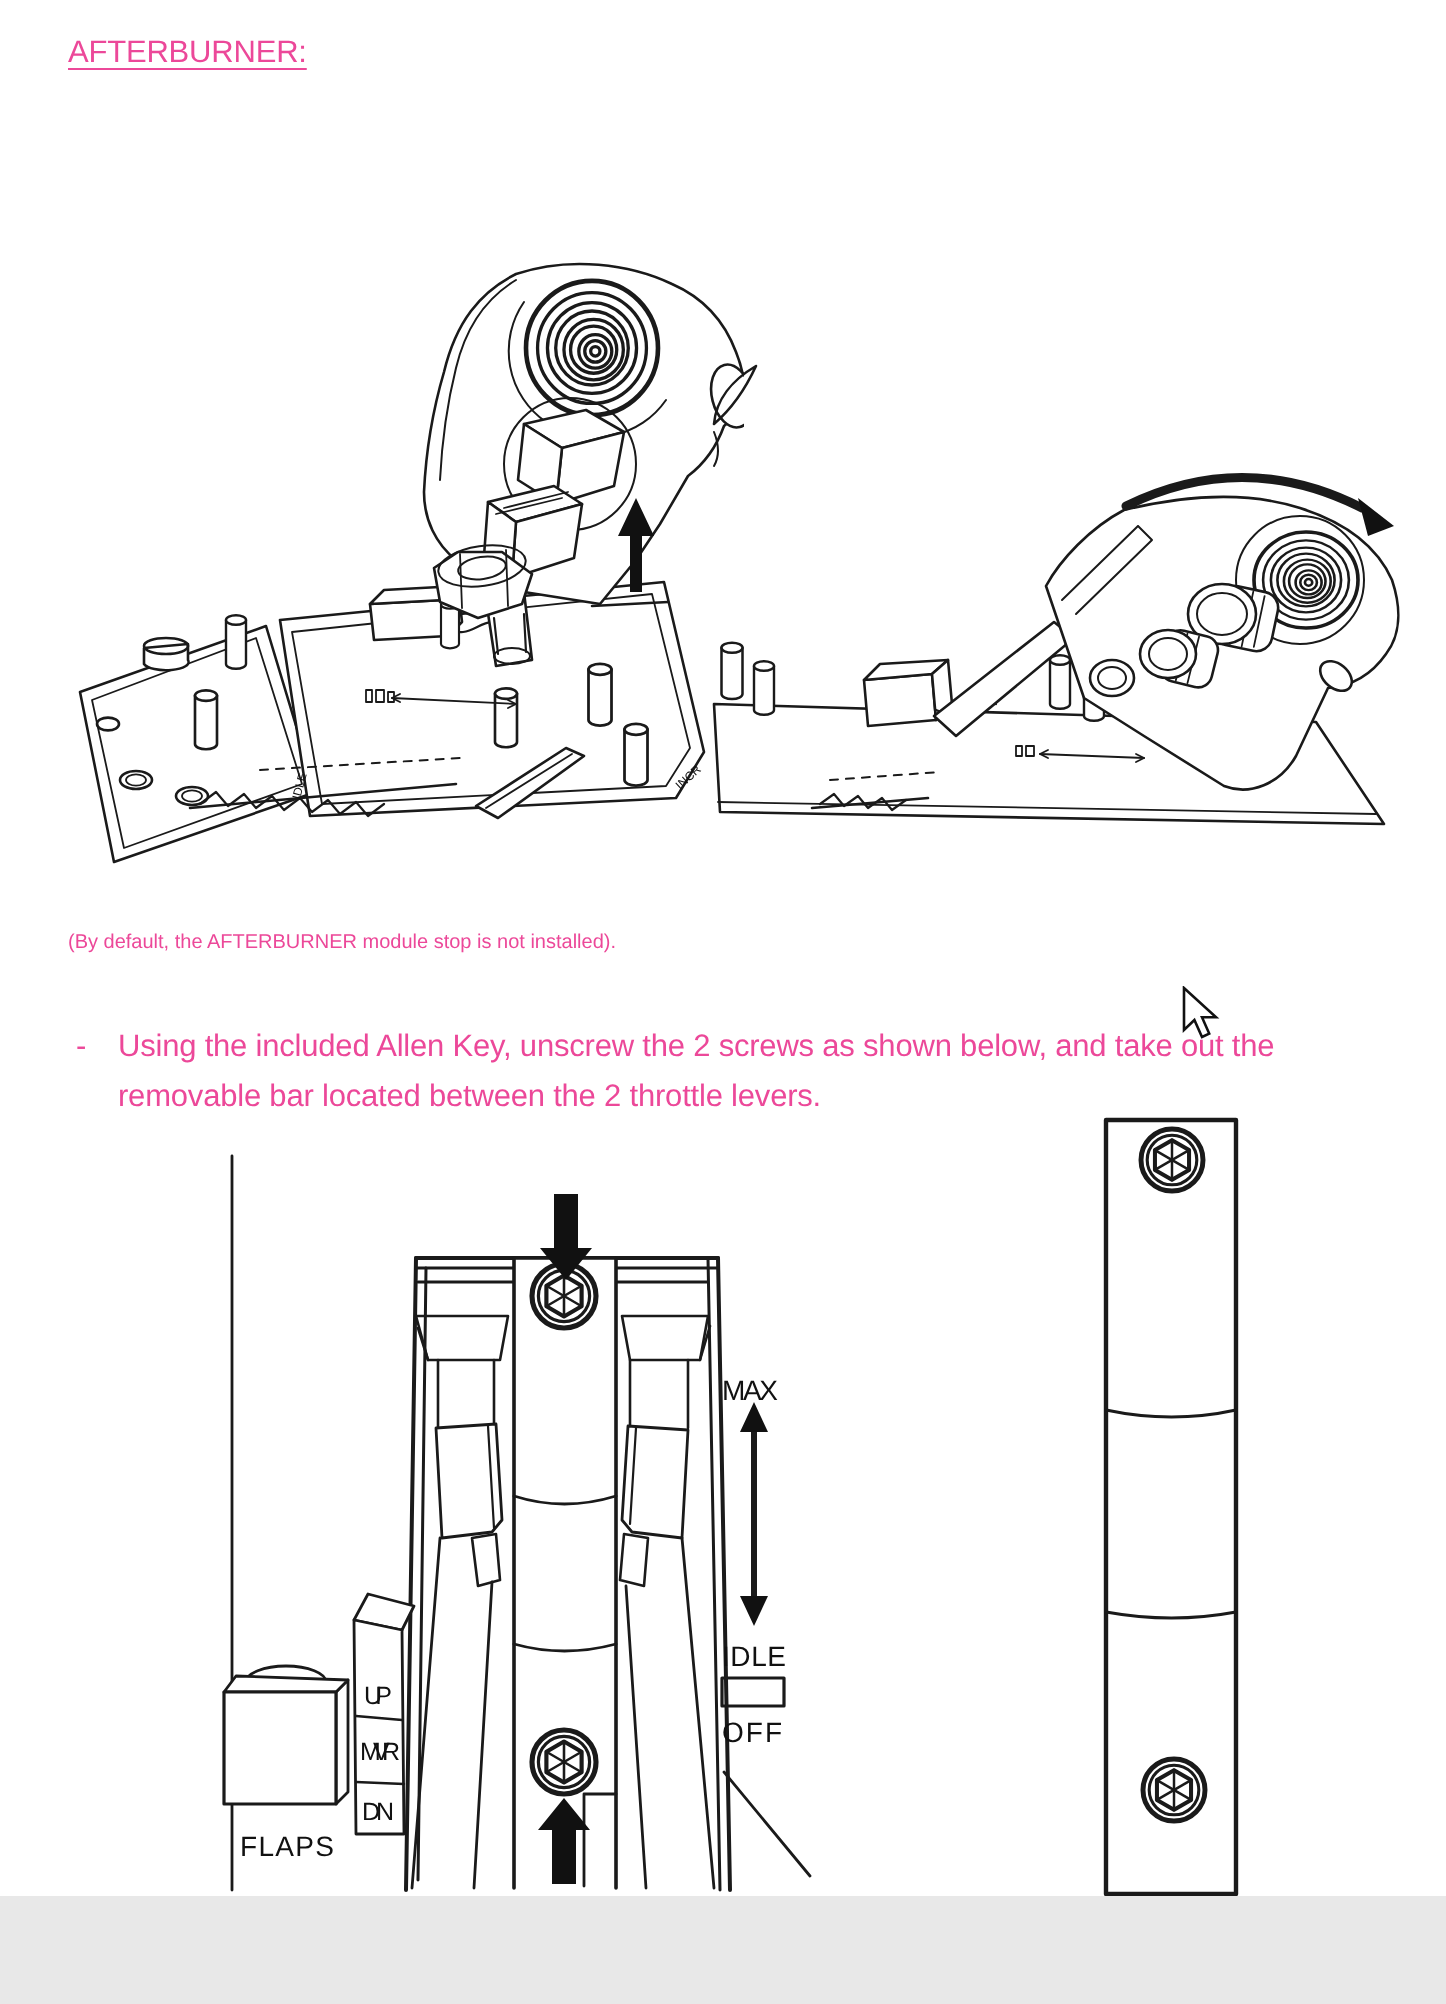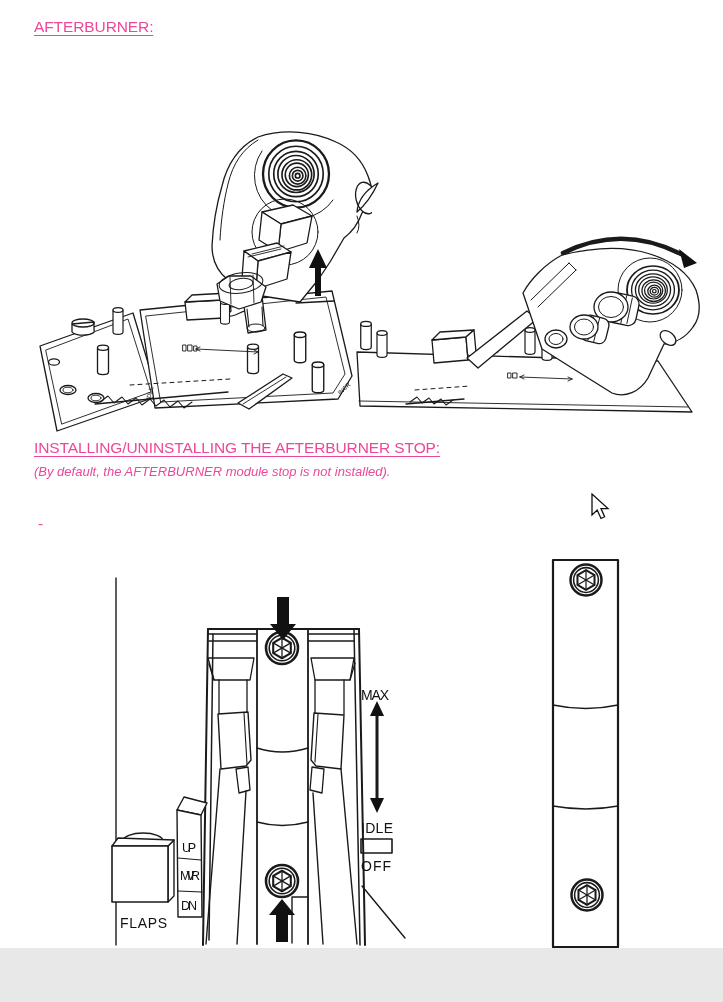--- a/index.html
+++ b/index.html
@@ -6,21 +6,21 @@
   #page{
     position:relative;width:723px;height:948px;margin:0 auto;
     background:#ffffff;overflow:hidden;
     font-family:"Liberation Sans", sans-serif;color:#ec4899;
   }
   .abs{position:absolute;}
   .h{font-size:15.5px;line-height:22px;text-decoration:underline;
      text-underline-offset:3px;white-space:nowrap;letter-spacing:-0.1px;}
   .body-line{font-size:15.5px;line-height:25px;white-space:nowrap;letter-spacing:-0.1px;}
   .bullet-line{font-size:15.5px;line-height:24.5px;white-space:nowrap;letter-spacing:-0.1px;}
-  .italic{font-style:italic;font-size:13px;line-height:22px;white-space:nowrap;}
+  .italic{font-size:10px;line-height:22px;white-space:nowrap;}
   svg{display:block;}
   svg text{font-family:"Liberation Sans", sans-serif;fill:#111;}
   .fig-label{font-size:14px;}
   .fig-label-sm{font-size:12.5px;}
 </style>
 </head>
 <body>
 
 <div id="page">
 
@@ -50,25 +50,28 @@
         <ellipse cx="0" cy="-22" rx="5" ry="2.4" stroke-width="1.2"></ellipse>
       </g>
     </defs>
   </svg>
 
   <div class="abs h" style="left:34px;top:16px;">AFTERBURNER:</div>
 
   <div class="abs" style="left:34px;top:60px;">
   </div>
 
-  <div class="abs h" style="left:34px;top:437px;">INSTALLING/UNINSTALLING THE AFTERBURNER STOP:</div>
 
   <div class="abs italic" style="left:34px;top:461px;">(By default, the AFTERBURNER module stop is not installed).</div>
 
   <div class="abs bullet-line" style="left:38px;top:512px;">-</div>
+  <div class="abs" style="left:59px;top:512px;">
+    <div class="bullet-line">Using the included Allen Key, unscrew the 2 screws as shown below, and take out the</div>
+    <div class="bullet-line">removable bar located between the 2 throttle levers.</div>
+  </div>
 
   <svg class="abs" style="left:22px;top:130px;" width="350" height="302" viewBox="22 130 350 302">
     <g stroke="#1a1a1a" fill="none" stroke-width="1.3" stroke-linejoin="round" stroke-linecap="round">
 
       <path d="M40,346 L133,313 L158,396 L57,431 Z" fill="#fff"></path>
       <path d="M46,350 L128,319 L151,392 L62,424 Z" stroke-width="0.9"></path>
       <path d="M140,310 L332,291 L352,376 L338,399 L155,408 Z" fill="#fff"></path>
       <path d="M146,316 L326,297 L345,374 L333,393 L161,402 Z" stroke-width="0.9"></path>
       <line x1="296" y1="303" x2="334" y2="301"></line>
 

